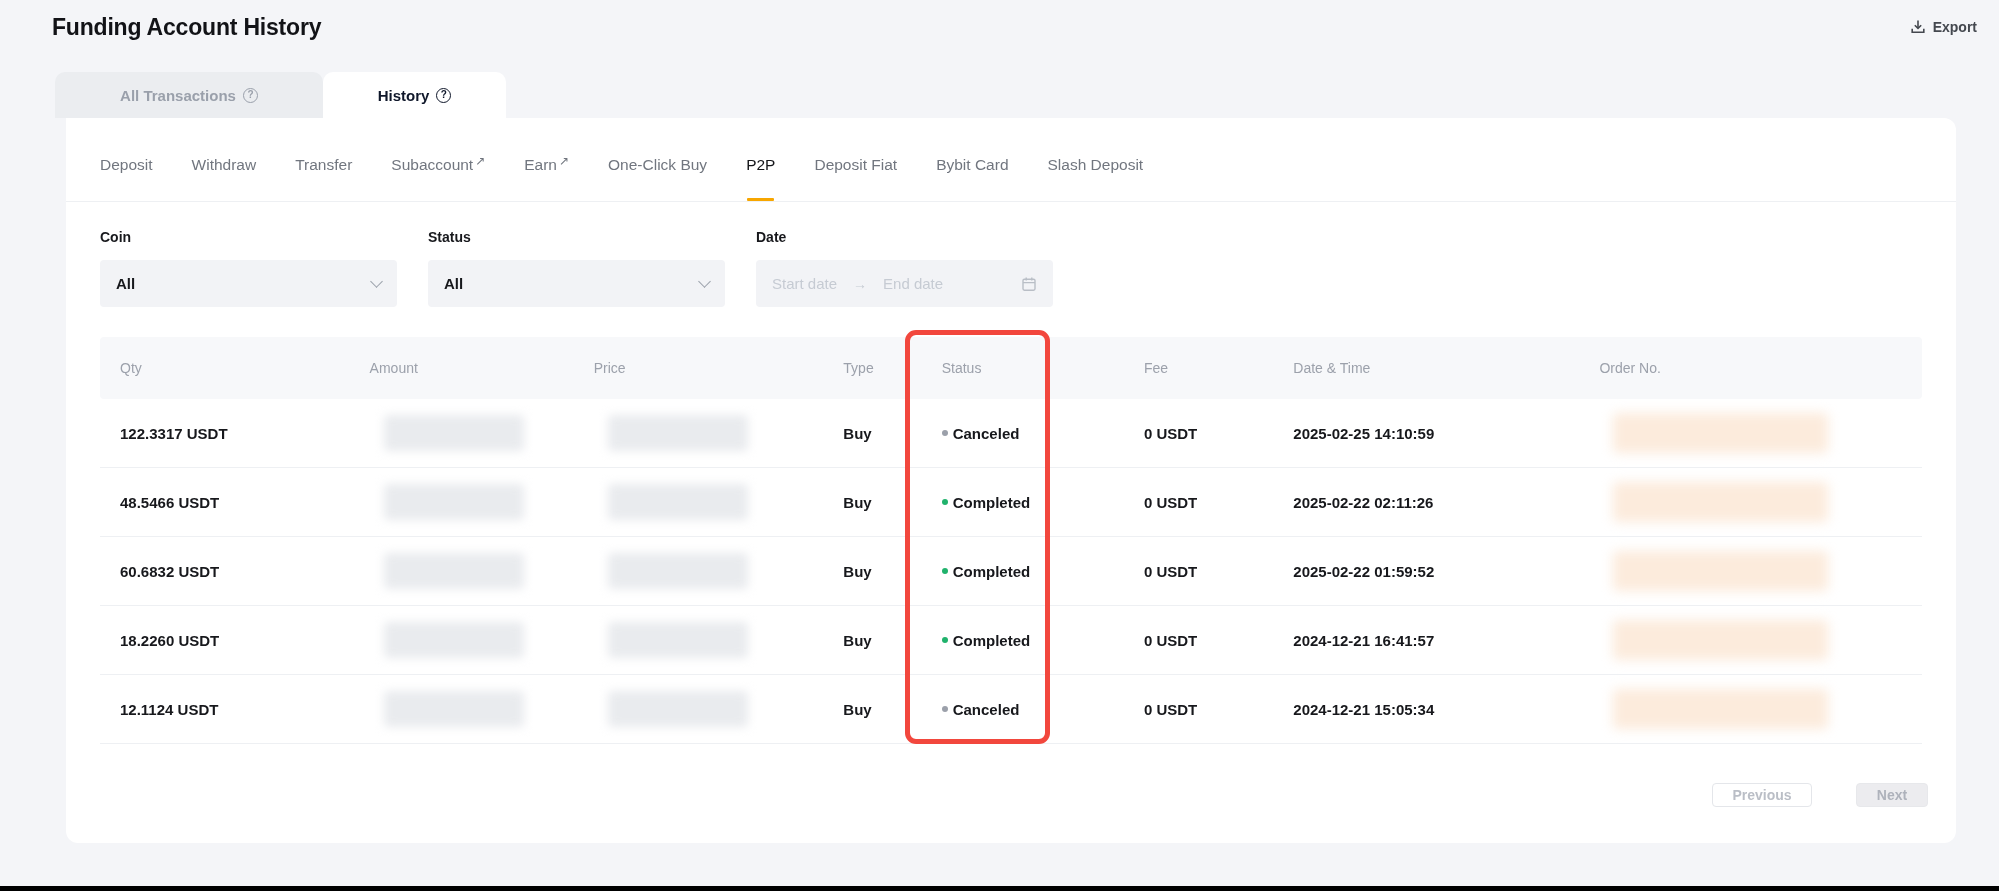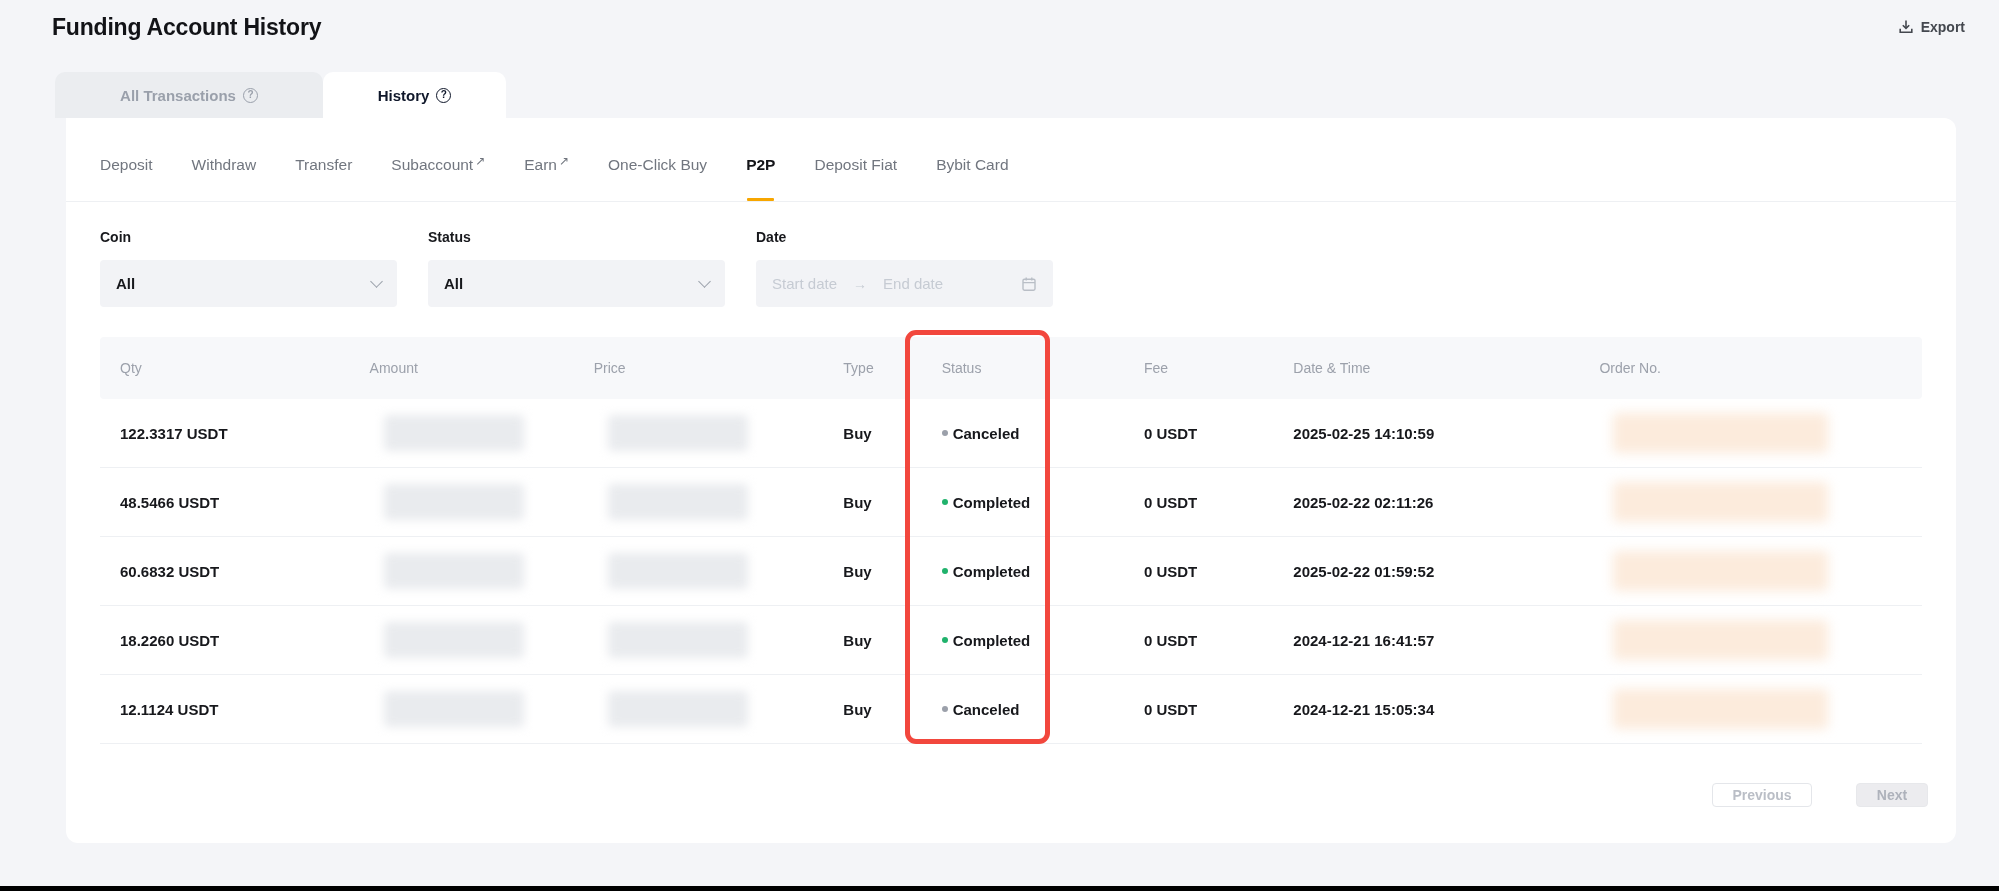--- a/index.html
+++ b/index.html
@@ -7,21 +7,21 @@
   body {
     position:relative;
     background:#f4f5f8;
     font-family:"Liberation Sans", sans-serif;
     color:#17181c;
     overflow:hidden;
   }
   
   .topbar {
     display:flex; justify-content:space-between; align-items:flex-start;
-    padding:14px 34px 0 52px; height:54px;
+    padding:14px 22px 0 52px; height:54px;
   }
   .page-title { font-size:23px; font-weight:700; color:#121317; letter-spacing:-0.2px; }
   .export-btn {
     display:flex; align-items:center; gap:7px; margin-top:5px;
     font-size:14px; font-weight:700; color:#44484f; cursor:pointer; background:none; border:none;
     font-family:inherit;
   }
   .export-btn svg { display:block; }
 
   
@@ -45,21 +45,21 @@
   }
 
   
   .subtabs {
     display:flex; gap:39px; padding:0 34px; border-bottom:1px solid #eef0f3;
   }
   .subtab {
     position:relative; padding:38px 0 27px; font-size:15.5px; color:#71767f;
     cursor:pointer; white-space:nowrap; display:flex; align-items:flex-start; gap:2px;
   }
-  .subtab.active { color:#141519; font-weight:700;text-align:center; }
+  .subtab.active { color:#141519; font-weight:400;text-align:center; }
   .subtab.active::after {
     content:""; position:absolute; left:1px; right:1px; bottom:0; height:3px;
     background:#f7a600; border-radius:1px;
   }
   .ext-arrow { font-size:12px; line-height:1; margin-top:-1px; color:inherit; }
 
   
   .filters { display:flex; gap:31px; padding:27px 34px 0; }
   .filter-label { font-size:14px; font-weight:600; color:#17181c; margin-bottom:15px; }
   .control {
@@ -169,20 +169,23 @@
       </div>
     <div class="subtab active">
         <span>P2P</span>
       </div>
     <div class="subtab">
         <span>Deposit Fiat</span>
       </div>
     <div class="subtab">
         <span>Bybit Card</span>
       </div>
+    <div class="subtab">
+        <span>Slash Deposit</span>
+      </div>
   </div>
 
   <div class="filters">
     <div>
       <div class="filter-label">Coin</div>
       <div class="control">
         <span class="value">All</span>
         <span class="chev"></span>
       </div>
     </div>

